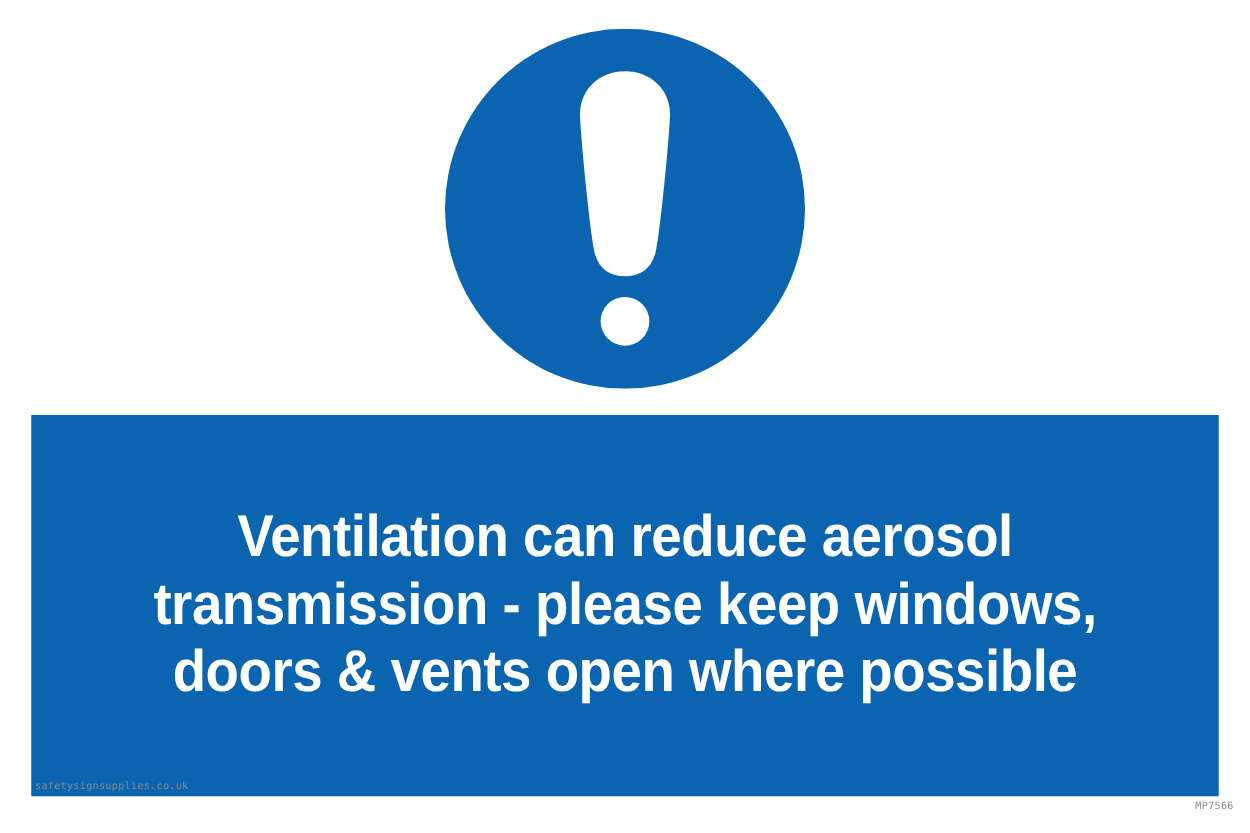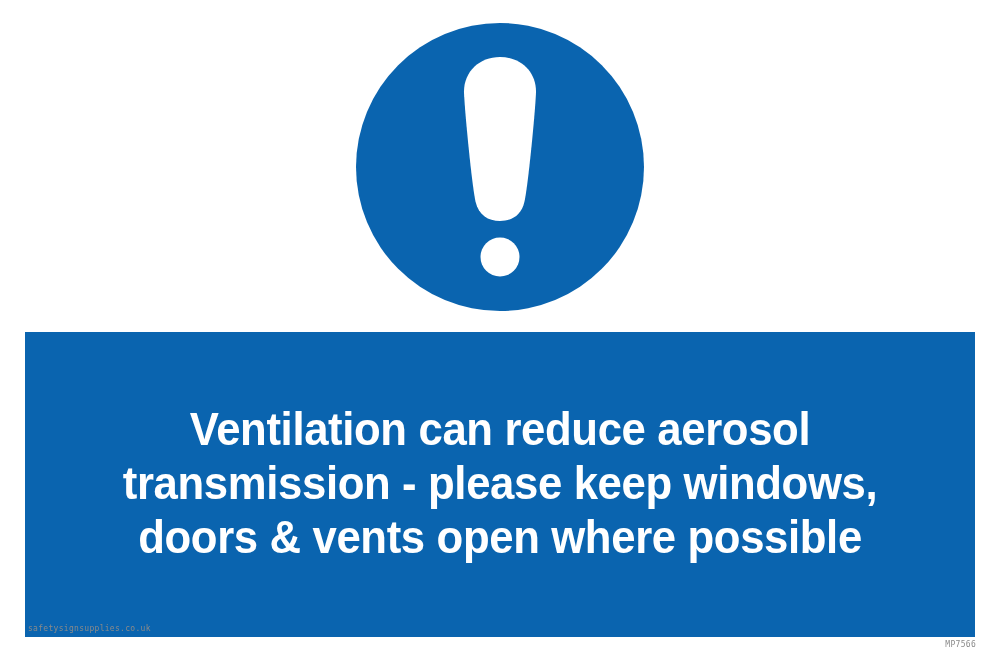--- a/index.html
+++ b/index.html
@@ -71,21 +71,21 @@
     font-size: 8px;
     letter-spacing: 0.3px;
     color: #8a8a8a;
     white-space: nowrap;
   }
   #footer-website {
     left: 28px;
     top: 624px;
   }
   #footer-product-code {
-    right: 24px;
+    right: 13px;
     top: 640px;
     text-align: right;
   }
 </style>
 </head>
 <body>
 
 <div id="sign">
 
   <div id="pictogram">

